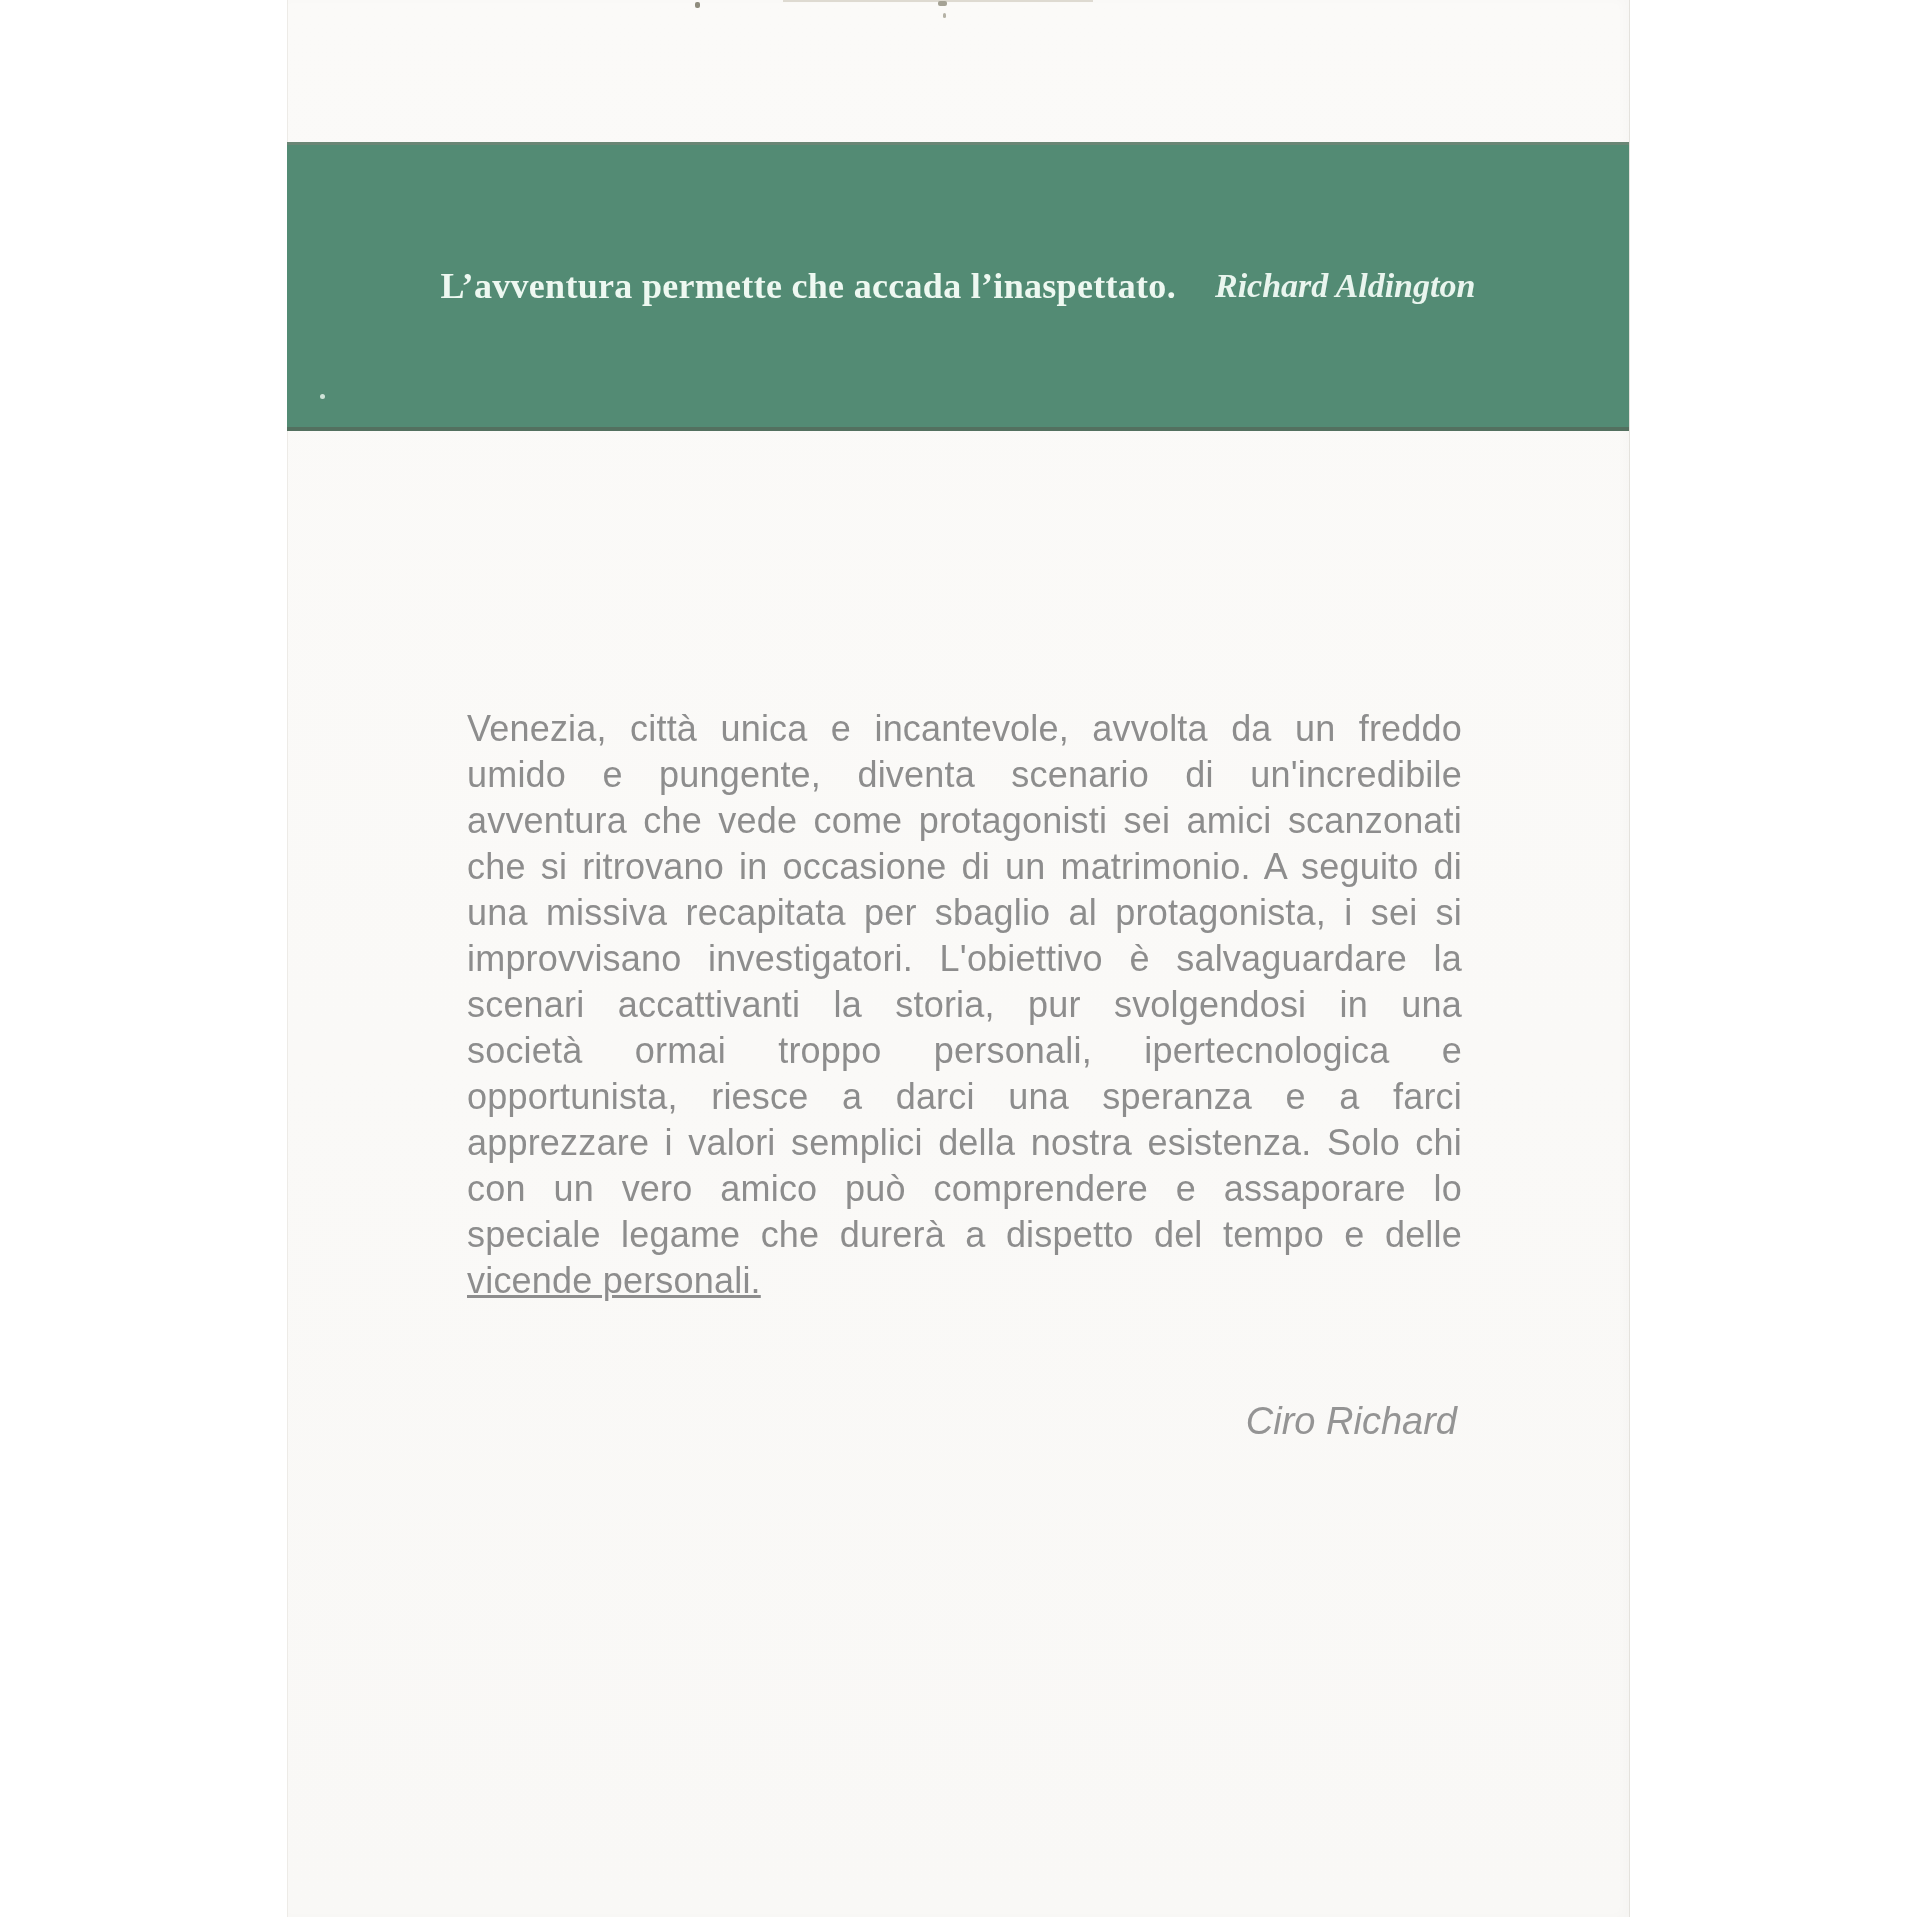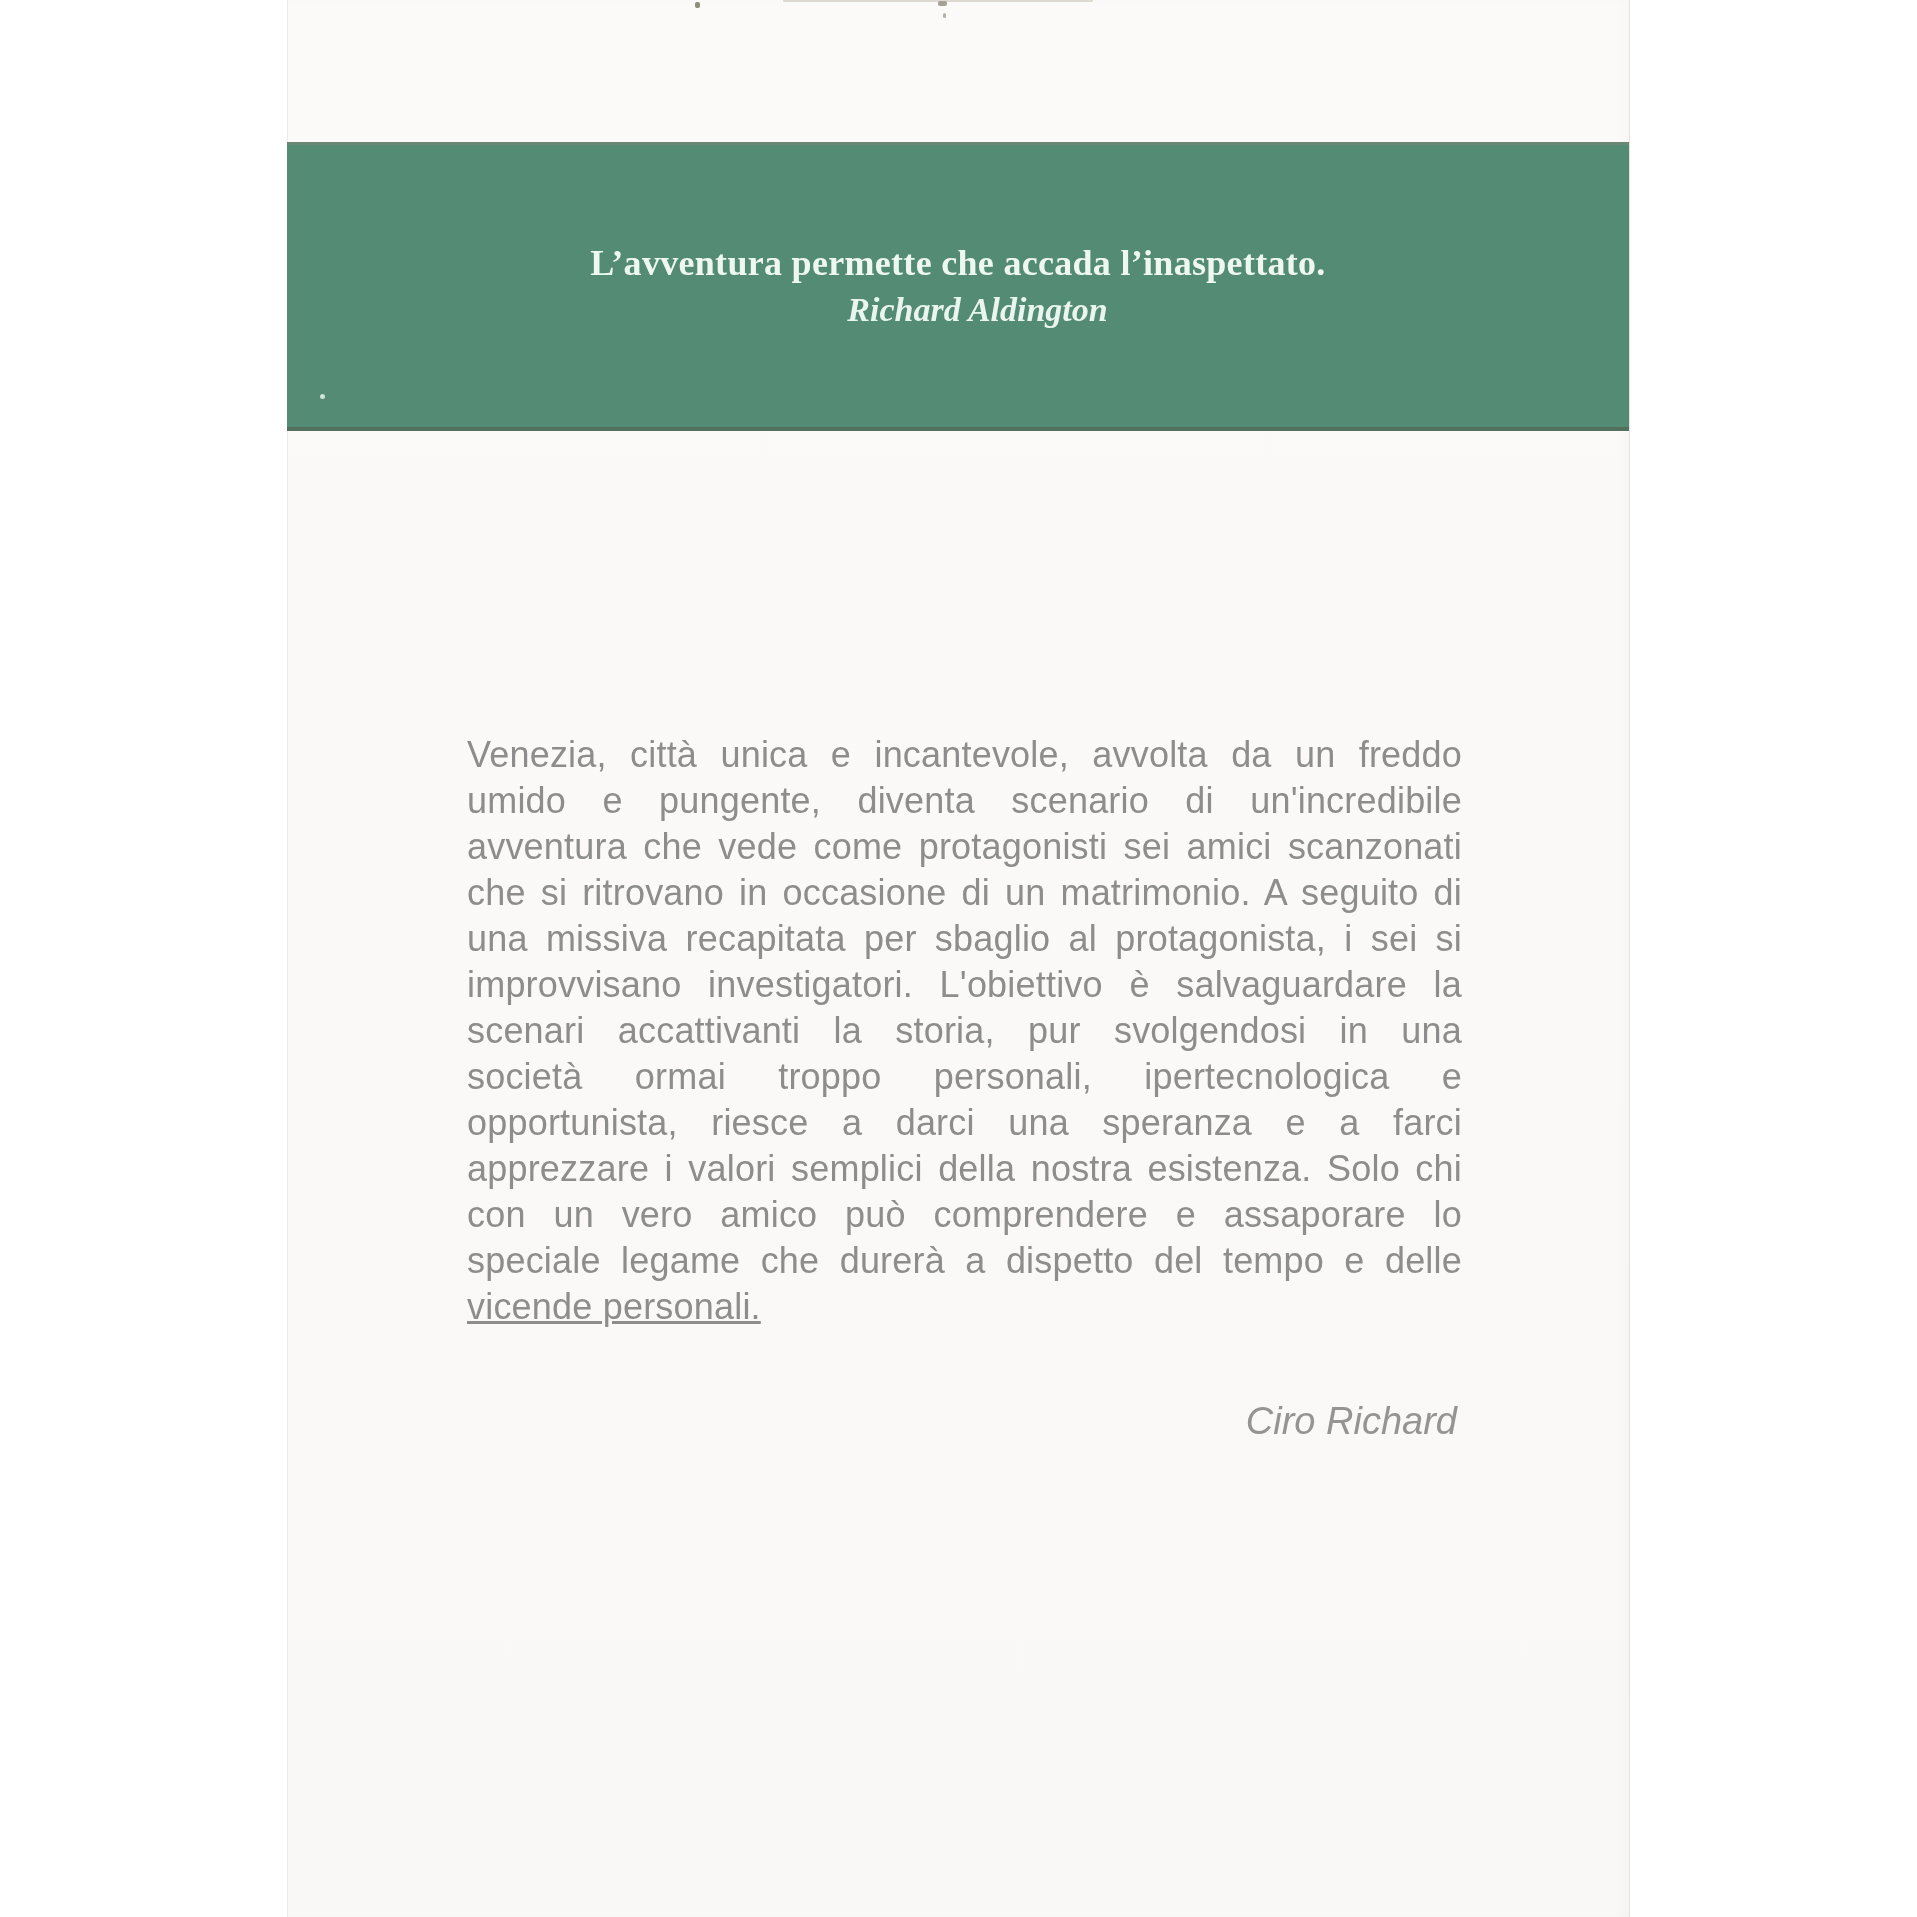--- a/index.html
+++ b/index.html
@@ -34,21 +34,20 @@
     position: absolute;
     left: 287px;
     top: 142px;
     width: 1342px;
     height: 289px;
     background: #538b74;
     border-top: 3px solid #6a8675;
     border-bottom: 4px solid #53705f;
     box-sizing: border-box;
     display: flex;
-    flex-direction: column;
     align-items: center;
     justify-content: center;
     filter: blur(0.2px);
   }
   .quote-line {
     font-family: "Liberation Serif", serif;
     font-weight: bold;
     font-size: 36px;
     line-height: 48px;
     color: #eef8f1;
@@ -69,21 +68,20 @@
   .synopsis {
     position: absolute;
     left: 467px;
     top: 706px;
     width: 995px;
     color: #8d8d8d;
     font-size: 36px;
     line-height: 46px;
     letter-spacing: 0.2px;
     filter: blur(0.3px);
-    margin-top: 26px;
   }
   .synopsis .line {
     text-align: justify;
     text-align-last: justify;
     white-space: normal;
     height: 46px;
     overflow: visible;
   }
   .synopsis .line.last {
     text-align: left;

